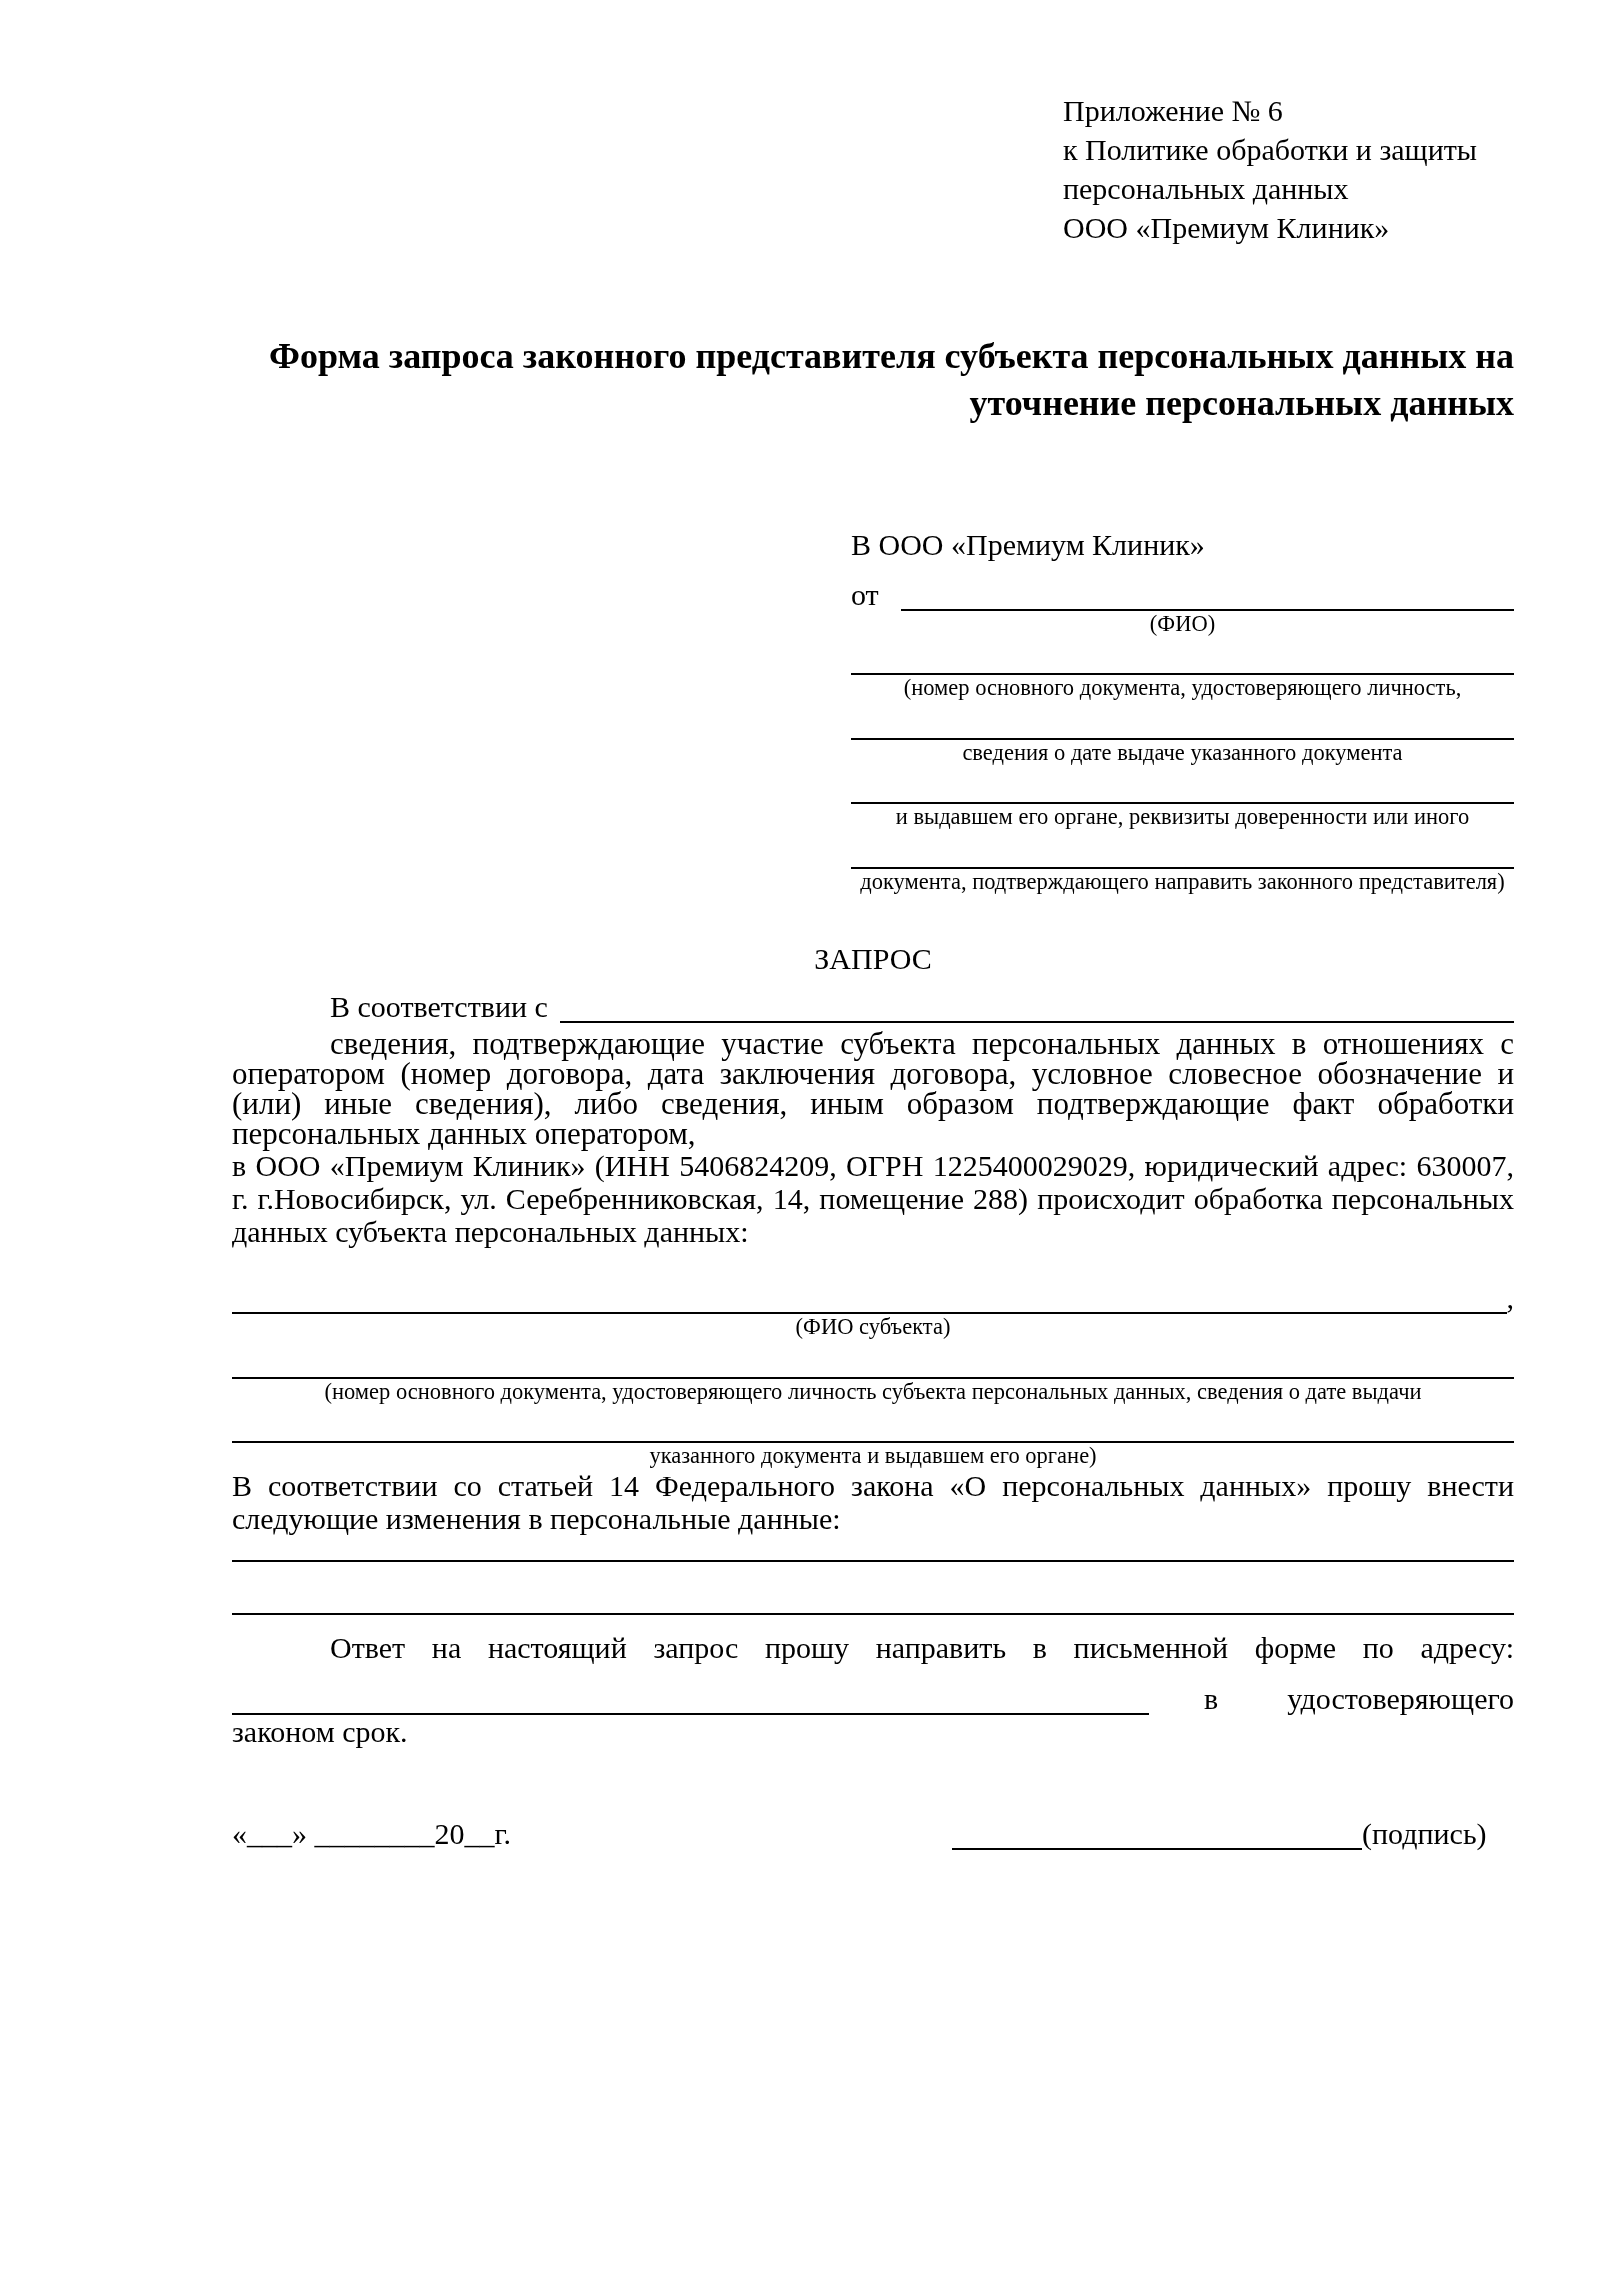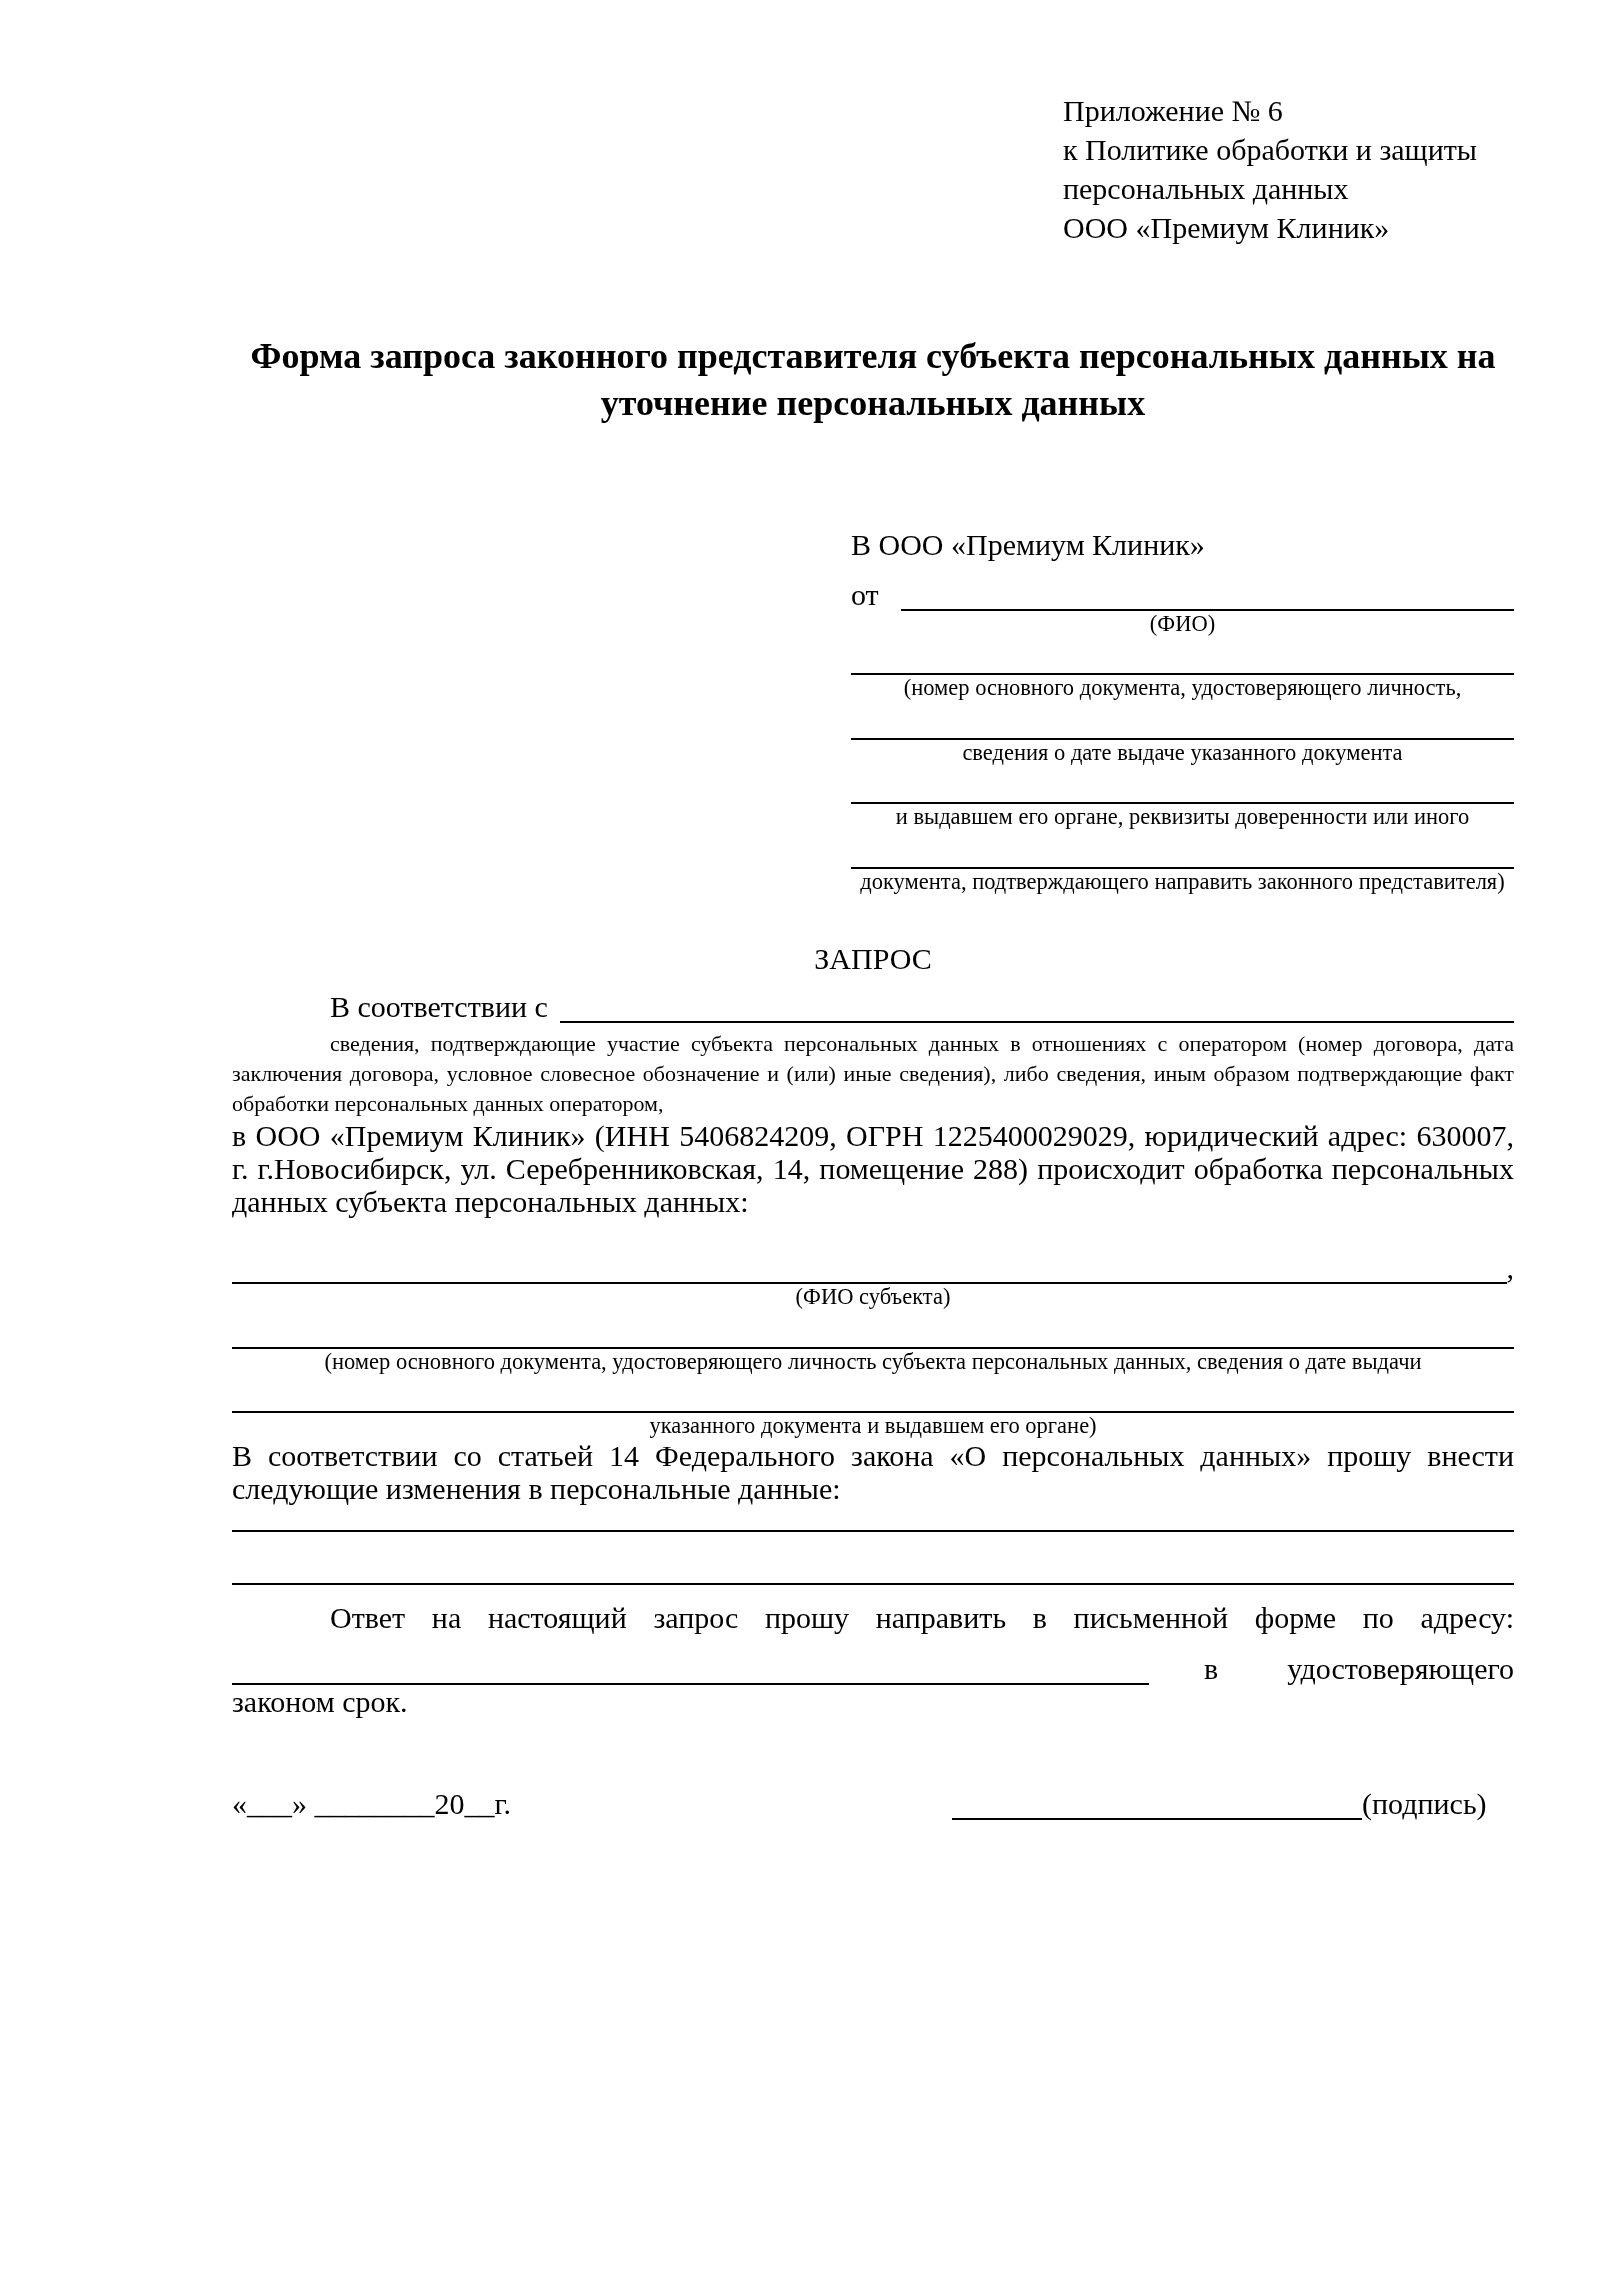--- a/index.html
+++ b/index.html
@@ -8,41 +8,41 @@
     background:#ffffff;color:#000000;
     padding:91px 107px 0 232px;
     font-family:"Liberation Serif", serif;
     font-size:30px;line-height:33px;
     overflow:hidden;
   }
   
   .appendix{margin-left:831px;line-height:39px;}
   
   .doc-title{
-    margin-top:86px;text-align:center;font-weight:bold;
+    margin-top:86px;text-align:right;font-weight:bold;
     font-size:36px;line-height:47px;
   }
   
   .addressee{margin-top:98px;margin-left:619px;width:663px;}
   .addr-to{line-height:39px;}
   .from-row{display:flex;align-items:flex-end;margin-top:7.8px;height:39px;gap:12px;}
   .from-row .lbl{flex:0 0 auto;}
   .blank{border-bottom:2px solid #000;}
   .from-row .blank{flex:1 1 auto;margin-left:9.8px;}
   .cap{font-size:22.5px;line-height:25.5px;text-align:center;}
   .blankline{height:37px;border-bottom:2px solid #000;}
   .addressee .blankline{border-bottom-width:2px;}
   
   .zapros{margin-top:45px;text-align:center;line-height:39px;}
   
   .intro-row{display:flex;align-items:flex-end;margin-top:5.9px;height:39px;}
   .intro-row .lbl{flex:0 0 auto;padding-left:98px;}
   .intro-row .blank{flex:1 1 auto;margin-left:11.8px;border-bottom-width:2.9px;}
   
-  .footnote{font-size:22px;line-height:30px;text-align:justify;text-indent:98px;margin-top:5.9px;}
+  .footnote{font-size:31px;line-height:30px;text-align:justify;text-indent:98px;margin-top:5.9px;}
   
   .para{text-align:justify;}
   .para.indent{text-indent:98px;}
   .para.justify-last{text-align-last:justify;}
   
   .comma-row{display:flex;align-items:flex-end;margin-top:27.4px;height:39px;}
   .comma-row .blank{flex:1 1 auto;border-bottom-width:2.9px;}
   .comma-row .tail{flex:0 0 auto;}
   .wide{border-bottom-width:2.9px !important;}
   .gap26{height:25.5px;}

